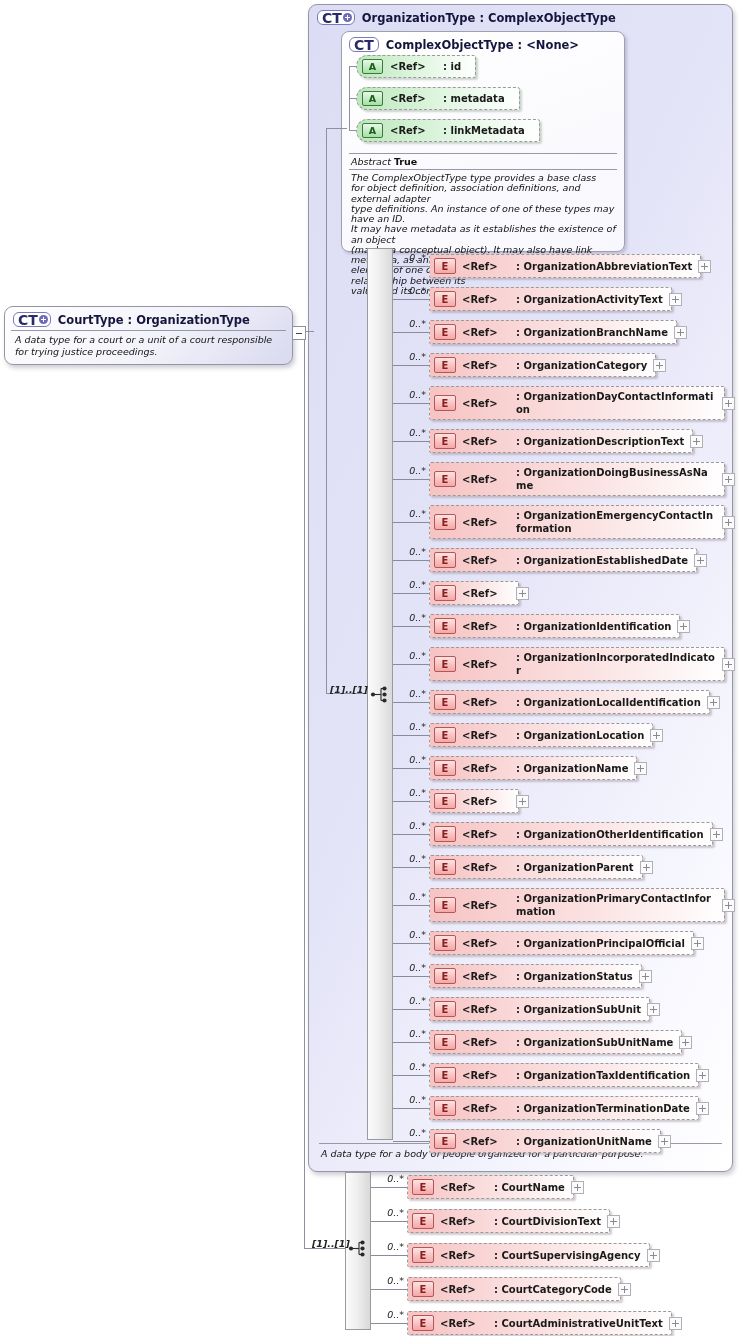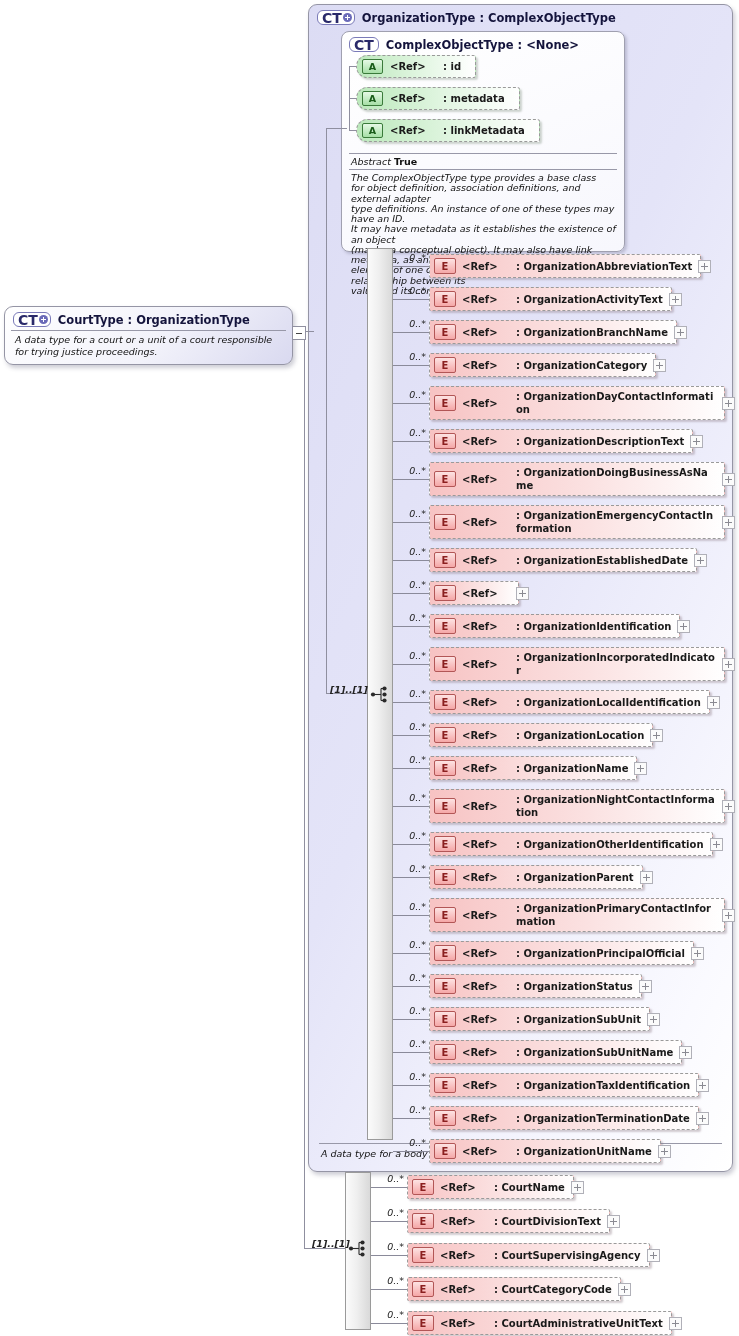--- a/index.html
+++ b/index.html
@@ -378,21 +378,20 @@
     <span class="plus"></span>
   </div>
 
   <div class="el-row">
     <span class="stub">
           <span class="occurs">0..*</span>
         </span>
     <span class="el-box">
       <span class="e-icon">E</span>
       <span class="ref">&lt;Ref&gt;</span>
-      <span class="ename">OrganizationNightContactInformation</span>
     </span>
     <span class="plus"></span>
   </div>
 
   <div class="el-row">
     <span class="stub">
           <span class="occurs">0..*</span>
         </span>
     <span class="el-box">
       <span class="e-icon">E</span>

